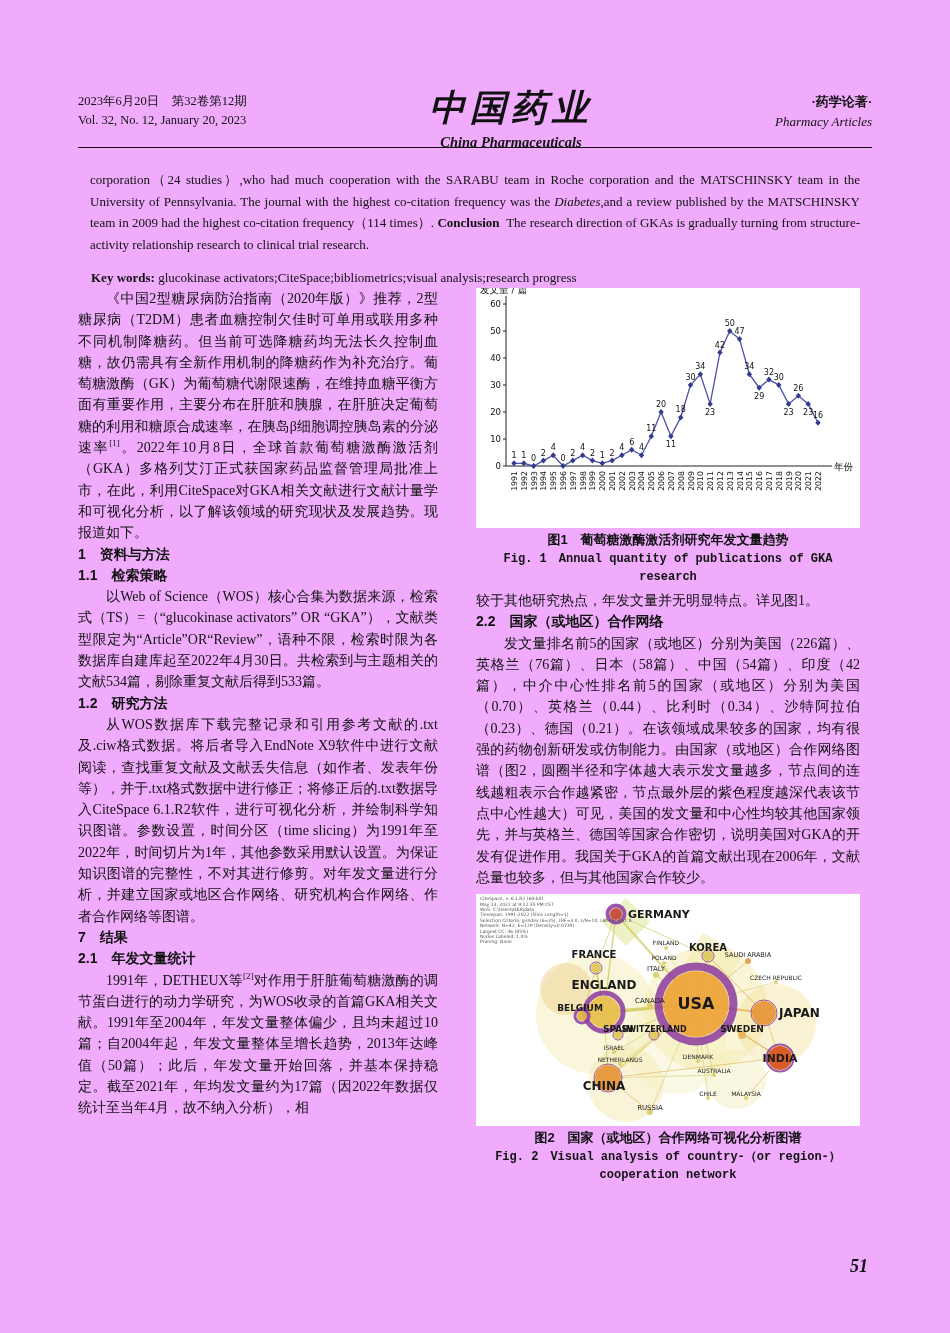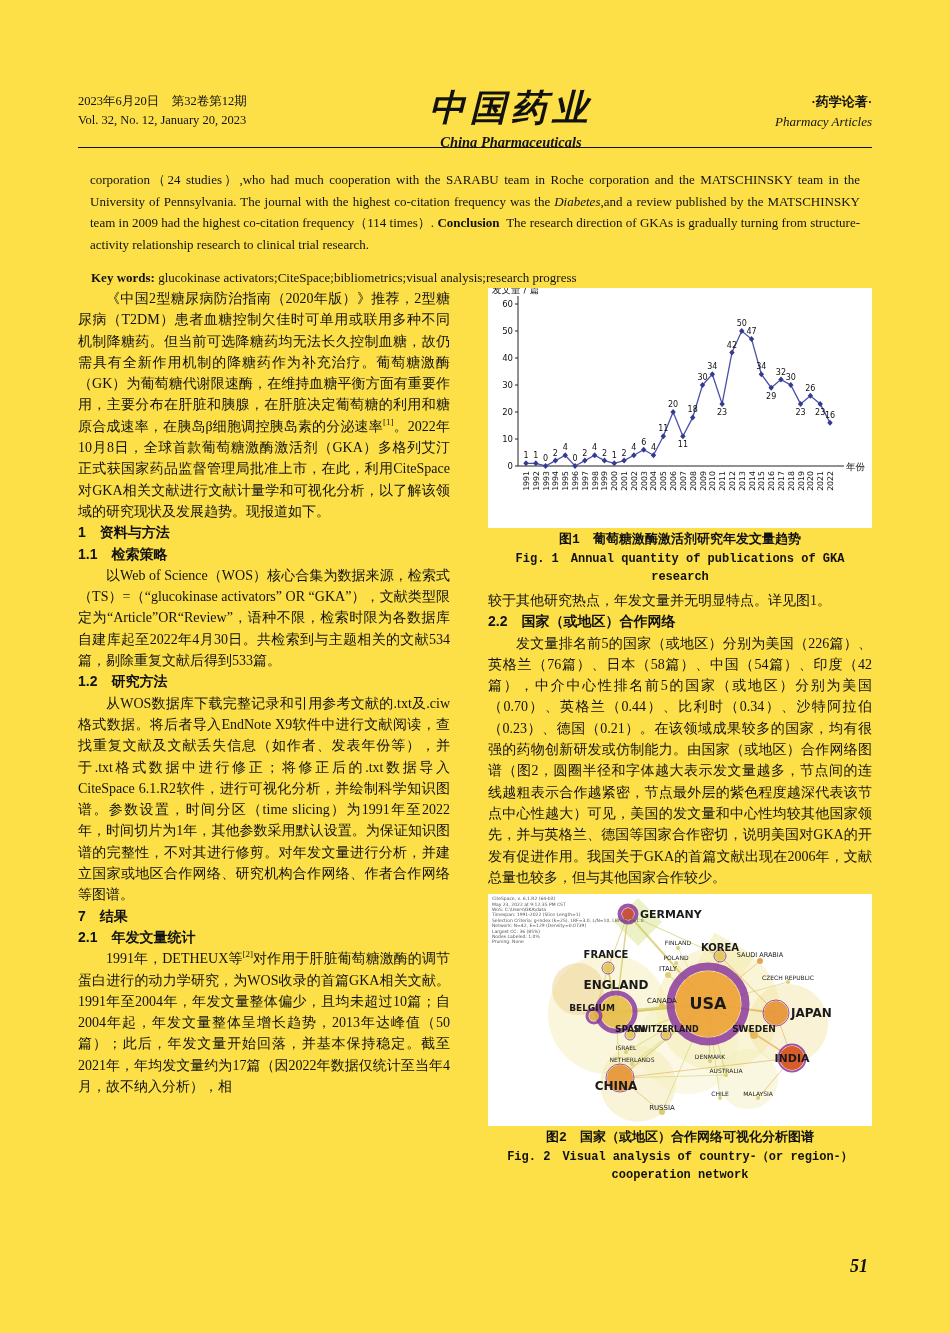--- a/index.html
+++ b/index.html
@@ -1,46 +1,46 @@
 <!DOCTYPE html>
 <html><head>
 <meta charset="utf-8">
 <style>
   html,body{margin:0;padding:0;background:#ffffff;}
-  .page{position:relative;width:950px;height:1333px;background:#fde047;overflow:hidden;
+  .page{position:relative;width:950px;height:1333px;background:#f0abfc;overflow:hidden;
         font-family:"Liberation Serif","DejaVu Serif",serif;color:#111;}
   
   .hdr{position:absolute;top:92px;left:78px;right:78px;display:flex;justify-content:space-between;align-items:flex-start;}
   .hdr-left{font-size:12.5px;line-height:19px;white-space:nowrap;}
   .hdr-center{text-align:center;margin-top:-8px;}
   .logo-cn{font-size:36px;font-weight:bold;font-style:italic;letter-spacing:5px;font-family:"DejaVu Serif",serif;}
   .logo-en{font-size:14.5px;font-weight:bold;font-style:italic;margin-top:1px;}
   .hdr-right{font-size:13px;line-height:20px;text-align:right;white-space:nowrap;}
   .sec-cn{font-weight:bold;}
   .sec-en{font-style:italic;}
   .hdr-rule{position:absolute;top:147px;left:78px;right:78px;border-top:1.5px solid #111;}
   
   .abstract-block{position:absolute;top:157px;left:78px;right:78px;}
   .abs{margin:12px;font-size:13px;line-height:21.5px;text-align:justify;}
   .abs i{font-style:italic;}
   .kw{margin:1px 0 8px;font-size:13px;line-height:21.5px;text-indent:13px;}
   
-  .cols{position:absolute;top:288px;left:78px;right:78px;display:flex;gap:38px;}
+  .cols{position:absolute;top:288px;left:78px;right:90px;display:flex;gap:38px;}
   .col{width:384px;font-size:14px;line-height:21.3px;text-align:justify;}
   .col p{margin:0;}
   p.indent{text-indent:2em;}
   sup{font-size:9px;line-height:0;vertical-align:super;}
   h3.sec,h4.sec{margin:0;font-size:14px;line-height:21.3px;font-weight:bold;
         font-family:"Liberation Sans","DejaVu Sans",sans-serif;}
   
   .figure{margin:0 0 4px 0;}
   #chart-mount{width:384px;height:240px;}
   #net-mount{width:384px;height:232px;position:relative;}
   .cap-cn{text-align:center;font-weight:bold;font-size:13px;line-height:20px;margin-top:2px;
-        font-family:Liberation Mono, monospace;}
+        font-family:Liberation Sans, sans-serif;}
   .cap-en{text-align:center;font-weight:bold;font-size:12px;line-height:18px;font-family:Liberation Mono, monospace;}
   .fig2{position:relative;margin-top:6px;}
   .cs-info{position:absolute;top:2px;left:4px;z-index:2;font-size:4.5px;line-height:5.4px;
         color:#555;white-space:pre-line;font-family:"DejaVu Sans",sans-serif;}
   .pageno{position:absolute;bottom:56px;right:82px;font-size:18px;font-weight:bold;font-style:italic;}
 </style>
 </head>
 <body>
 
 <div class="page">

